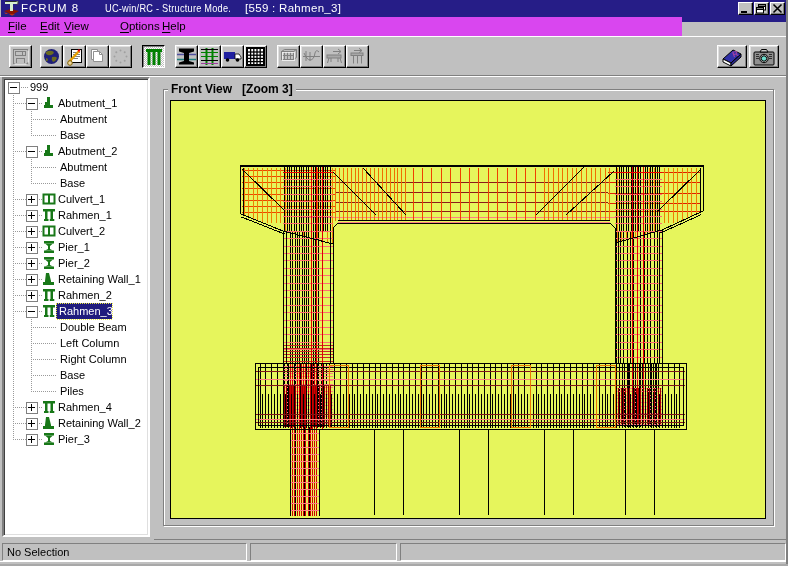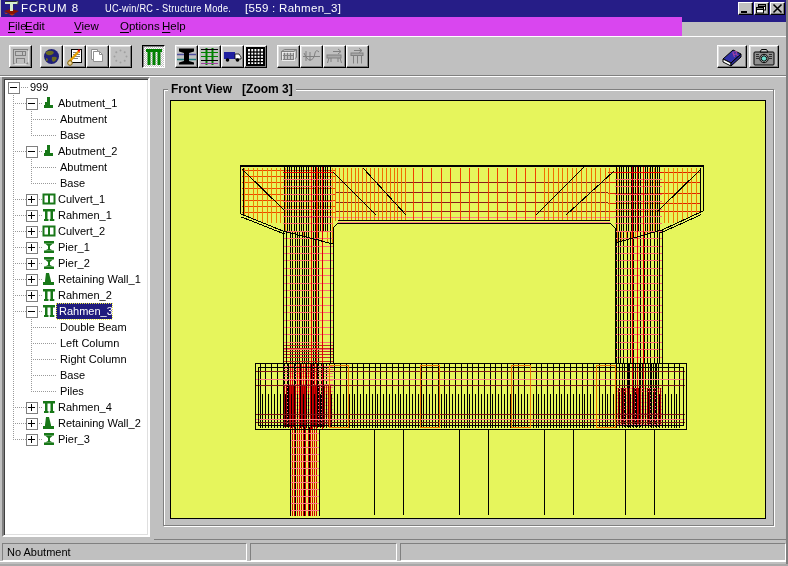--- a/index.html
+++ b/index.html
@@ -63,22 +63,22 @@
       </svg>
     </div>
     <div class="wbtn" style="left:769px">
       <svg width="13" height="11" viewBox="0 0 13 11">
         <path d="M2.5 1.5 L10.5 9.5 M10.5 1.5 L2.5 9.5" stroke="#000" stroke-width="1.6"></path>
       </svg>
     </div>
   </div>
 <div class="menubar">
 <span style="left:8px"><u>F</u>ile</span>
-<span style="left:25px"><u>E</u>dit</span>
-<span style="left:74px"><u>V</u>iew</span>
+<span style="left:40px"><u>E</u>dit</span>
+<span style="left:64px"><u>V</u>iew</span>
 <span style="left:120px"><u>O</u>ptions</span>
 <span style="left:162px"><u>H</u>elp</span>
 </div>
 <div class="mline"></div>
 <div class="toolbar">
     <div class="tbtn" style="left:9px;width:23px">
       <svg width="17" height="17" viewBox="0 0 17 17">
         <g fill="none" stroke="#808080">
           <rect x="1.5" y="1.5" width="14" height="14"></rect>
           <rect x="3.5" y="3.5" width="10" height="4"></rect>
@@ -1000,19 +1000,19 @@
     <g transform="translate(43,433)" fill="#187818" stroke="none">
       <rect x="1" y="0" width="10" height="2.5"></rect>
       <path d="M2 2.5 L10 2.5 L7 5 L7 8 L10 9.5 L2 9.5 L5 8 L5 5 Z"></path>
       <rect x="1" y="9.5" width="10" height="2.5"></rect>
     </g>
     <text x="58" y="443" font-size="11" fill="#000">Pier_3</text>
   </svg>
 <div class="mainbot"></div>
 <div class="statusbar">
 <div class="spanel" style="left:2px;width:245px">
-      <span>No Abutment</span>
+      <span>No Selection</span>
     </div>
 <div class="spanel" style="left:250px;width:147px"></div>
 <div class="spanel" style="left:400px;width:386px"></div>
 </div>
 <div class="sbot"></div>
 <div class="winright"></div>
 <div class="winbot"></div>
 </body></html>

